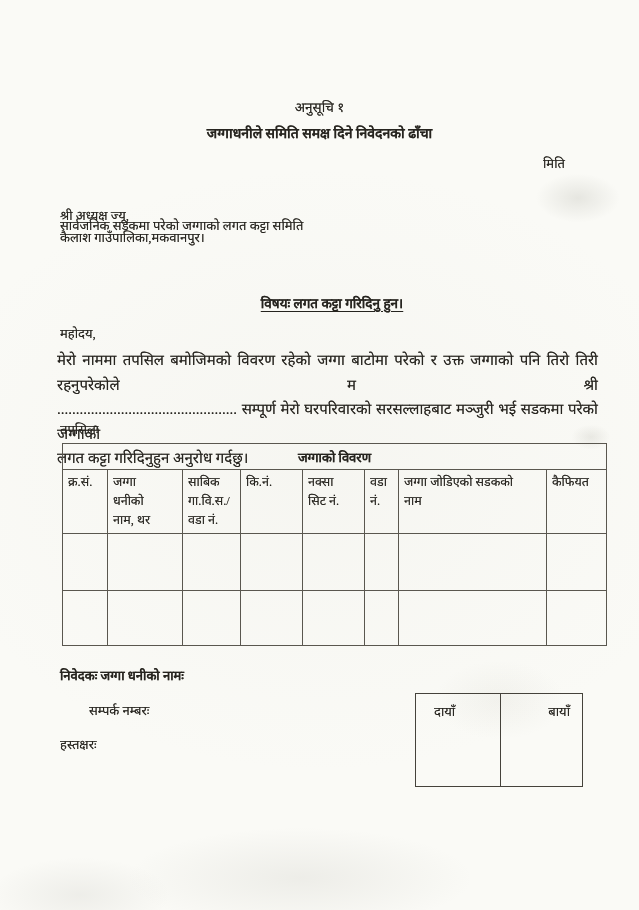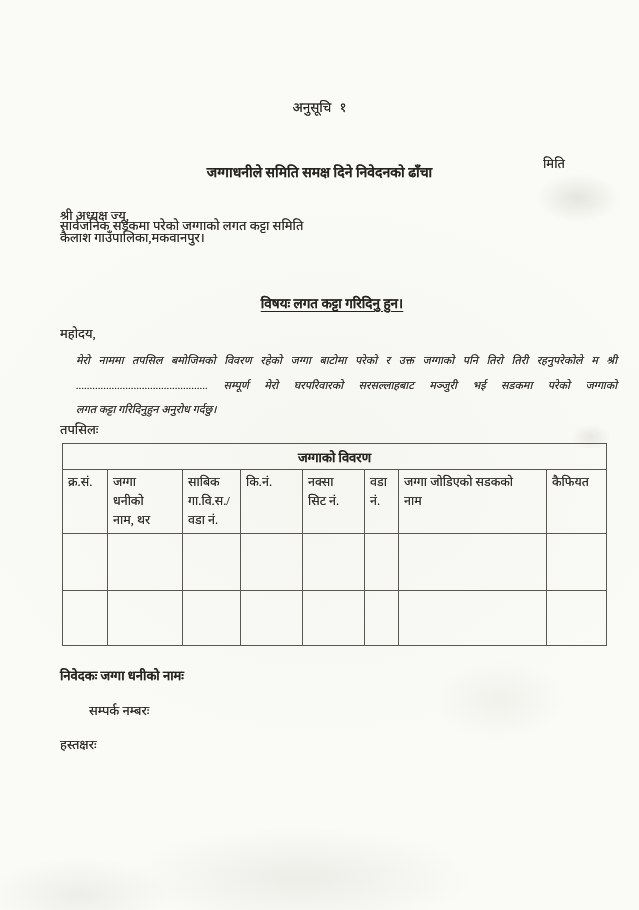--- a/index.html
+++ b/index.html
@@ -13,29 +13,29 @@
       radial-gradient(28px 18px at 591px 437px, rgba(160,158,146,.18), transparent 70%),
       radial-gradient(90px 55px at 500px 700px, rgba(185,183,170,.12), transparent 72%),
       radial-gradient(240px 70px at 300px 878px, rgba(160,158,148,.14), transparent 72%),
       radial-gradient(120px 50px at 80px 895px, rgba(150,148,140,.12), transparent 75%),
       radial-gradient(500px 380px at 320px 470px, rgba(210,208,198,.10), transparent 80%),
       #fafaf6;
   }
   .txt{text-shadow:0 0 .5px rgba(45,42,35,.55);}
   .center{position:absolute;left:0;right:0;text-align:center;}
   .line{position:absolute;left:60px;font-size:13px;white-space:nowrap;}
-  .annex{top:98px;font-size:13.5px;font-family:Liberation Mono, monospace;}
-  .title{top:123px;font-size:14px;font-weight:bold;margin-top:39px;}
+  .annex{top:98px;font-size:13.5px;}
+  .title{top:123px;font-size:14px;font-weight:bold;}
   .miti{position:absolute;top:154px;left:505px;font-size:13px;margin-left:38px;}
   .addr1{top:186px;margin-top:20px;}
   .addr2{top:216px;}
   .addr3{top:228px;text-align:center;}
   .subject{top:294px;font-size:13.5px;font-weight:bold;text-decoration:underline;text-underline-offset:3px;margin-left:25px;}
   .salutation{top:324px;}
-  .para{position:absolute;top:348px;left:76px;width:541px;font-size:11px;font-style:italic;}
+  .para{position:absolute;top:348px;left:57px;width:541px;font-size:15px;}
   .para > div{line-height:24.5px;}
   .jline{text-align:justify;text-align-last:justify;}
   .tapsil{top:420px;}
   table.land{
     position:absolute;top:443px;left:62px;width:544px;
     border-collapse:collapse;table-layout:fixed;font-size:12.5px;border-radius:7px;
   }
   table.land th,table.land td{border:1px solid #5a574f;padding:0;}
   tr.cap th{height:25px;font-size:13px;font-weight:bold;text-align:center;vertical-align:middle;}
   tr.hdr th{
@@ -126,14 +126,22 @@
       <td></td>
           <td></td>
     </tr>
   </tbody>
     </table>
 
   <div class="line nivedak txt">निवेदकः जग्गा धनीको नामः</div>
   <div class="line sampark txt">सम्पर्क नम्बरः</div>
   <div class="line hastakshar txt">हस्तक्षरः</div>
 
+  <div class="thumb-box">
+    <div class="thumb-cell-a txt">
+      <span>दायाँ</span>
+    </div>
+    <div class="thumb-cell-b txt">
+      <span>बायाँ</span>
+    </div>
+  </div>
 
 </div>
 
 </body></html>

